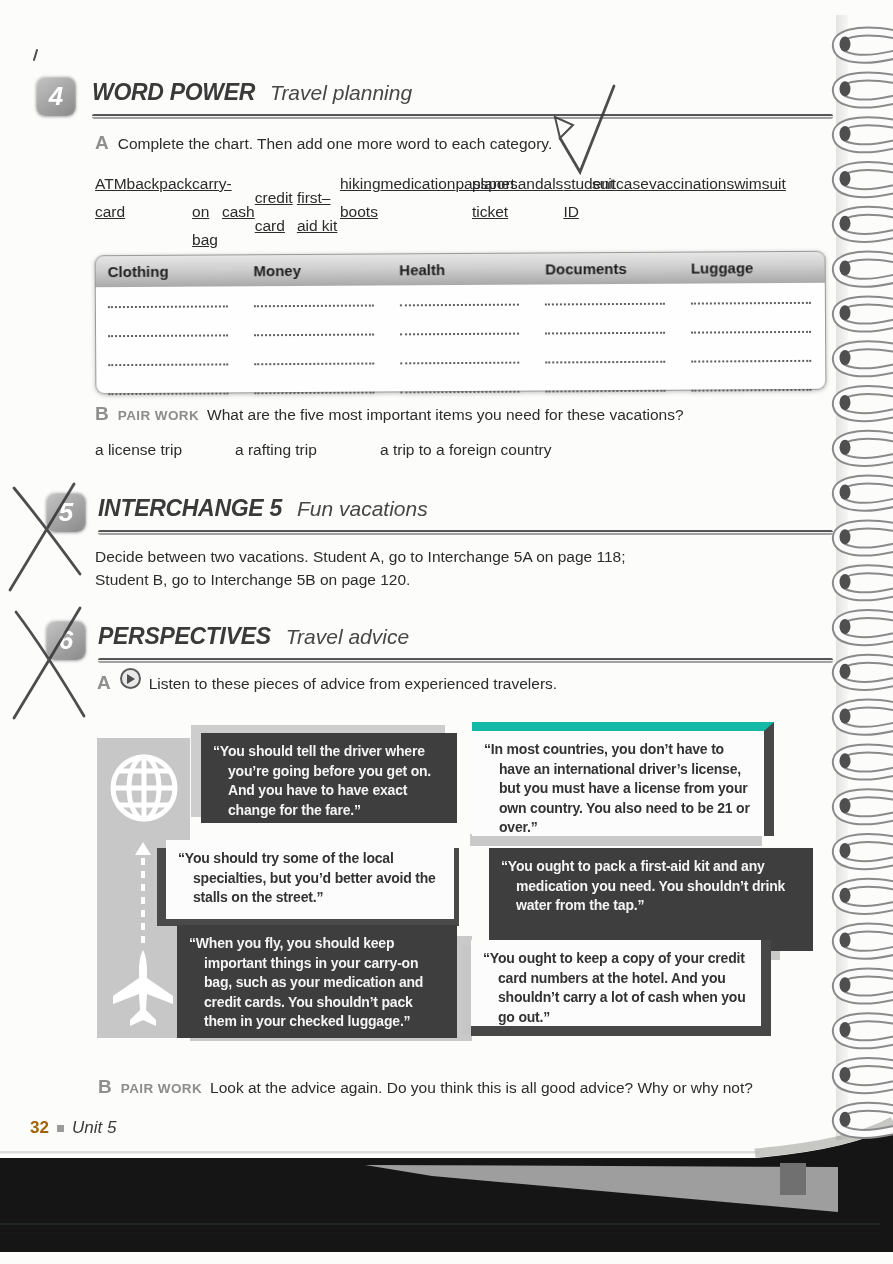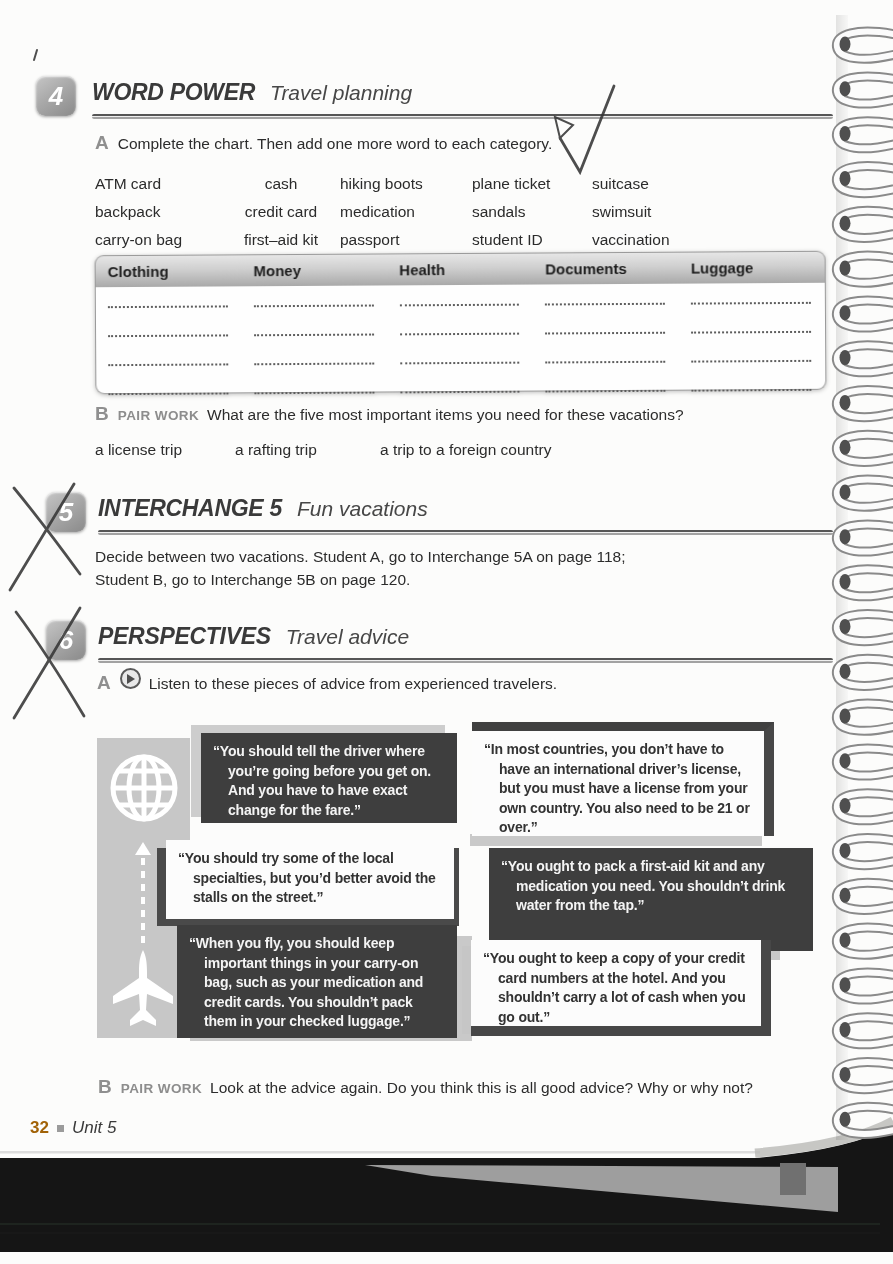--- a/index.html
+++ b/index.html
@@ -18,21 +18,21 @@
   .rule{position:absolute;height:5px;border-radius:2px;
         background:linear-gradient(to bottom,#565656 0%,#565656 36%,#efefef 42%,#efefef 56%,#a2a2a2 62%,#a2a2a2 100%);}
 
   .part-line{position:absolute;display:flex;align-items:baseline;white-space:nowrap;}
   .part-letter{font-weight:bold;font-size:19px;color:#8f8f8f;margin-right:9px;}
   .pairwork{font-weight:bold;font-size:13.5px;color:#8d8d8d;letter-spacing:.4px;margin-right:8px;}
   .txt{font-size:15.5px;color:#2c2c2c;}
 
   
   .wordbank{position:absolute;left:95px;top:170px;width:731px;display:flex;}
-  .wb-col{display:flex;flex-direction:column;font-size:15.5px;line-height:28px;color:#2b2b2b;}
+  .wb-col{display:flex;flex-direction:row;font-size:15.5px;line-height:28px;color:#2b2b2b;text-decoration:underline;}
 
   
   .chart{position:absolute;left:95px;top:253px;width:731px;transform:rotate(-.35deg);
          filter:drop-shadow(0 1px 2px rgba(0,0,0,.25));}
   .chart-head{display:flex;height:31px;border:1px solid #9a9a9a;border-bottom:none;
               border-radius:9px 9px 0 0;
               background:linear-gradient(to bottom,#e6e6e6 0%,#cfcfcf 45%,#a9a9a9 100%);}
   .chart-head span{flex:1;padding-left:12px;font-weight:bold;font-size:15px;line-height:31px;color:#1d1d1d;}
   .chart-body{display:flex;height:106px;background:#fefefe;border:1.5px solid #9a9a9a;border-top:none;
               border-radius:0 0 9px 9px;}
@@ -101,22 +101,22 @@
       <span>medication</span>
       <span>passport</span>
     </div>
     <div class="wb-col" style="width:120px;">
       <span>plane ticket</span>
       <span>sandals</span>
       <span>student ID</span>
     </div>
     <div class="wb-col" style="flex:1;">
       <span>suitcase</span>
+      <span>vaccination</span>
       <span>swimsuit</span>
-      <span>vaccination</span>
     </div>
   </div>
 
   <div class="chart">
     <div class="chart-head">
       <span>Clothing</span>
       <span>Money</span>
       <span>Health</span>
       <span>Documents</span>
       <span>Luggage</span>
@@ -200,21 +200,21 @@
     <path fill="#fff" d="M32 2 C35 8 36 14 36 24 L36 30 L62 48 L62 56 L36 46 L35 62 L45 72 L45 78 L32 72 L19 78 L19 72 L29 62 L28 46 L2 56 L2 48 L28 30 L28 24 C28 14 29 8 32 2 Z"></path>
   </svg>
 
   <div class="bshadow" style="left:191px;top:725px;width:254px;height:92px;background:#cdcdcd;"></div>
   <div class="bubble dark" style="left:201px;top:733px;width:256px;height:90px;">
     <span class="q">“You should tell the driver where you’re going before you get on. And you have to have exact change for the fare.”</span>
   </div>
 
   <div class="bshadow" style="left:470px;top:834px;width:292px;height:12px;background:#c9c9c9;"></div>
   <div class="bubble light" style="left:472px;top:722px;width:292px;height:105px;
-       border-top:9px solid #404040;border-right:10px solid #474747;">
+       border-top:9px solid #14b8a6;border-right:10px solid #474747;">
     <span class="q">“In most countries, you don’t have to have an international driver’s license, but you must have a license from your own country. You also need to be 21 or over.”</span>
   </div>
 
   <div class="bshadow" style="left:157px;top:848px;width:302px;height:78px;background:#4a4a4a;"></div>
   <div class="bubble light" style="left:166px;top:840px;width:288px;height:79px;">
     <span class="q">“You should try some of the local specialties, but you’d better avoid the stalls on the street.”</span>
   </div>
 
   <div class="bshadow" style="left:500px;top:858px;width:280px;height:102px;background:#c9c9c9;"></div>
   <div class="bubble dark" style="left:489px;top:848px;width:324px;height:103px;">

